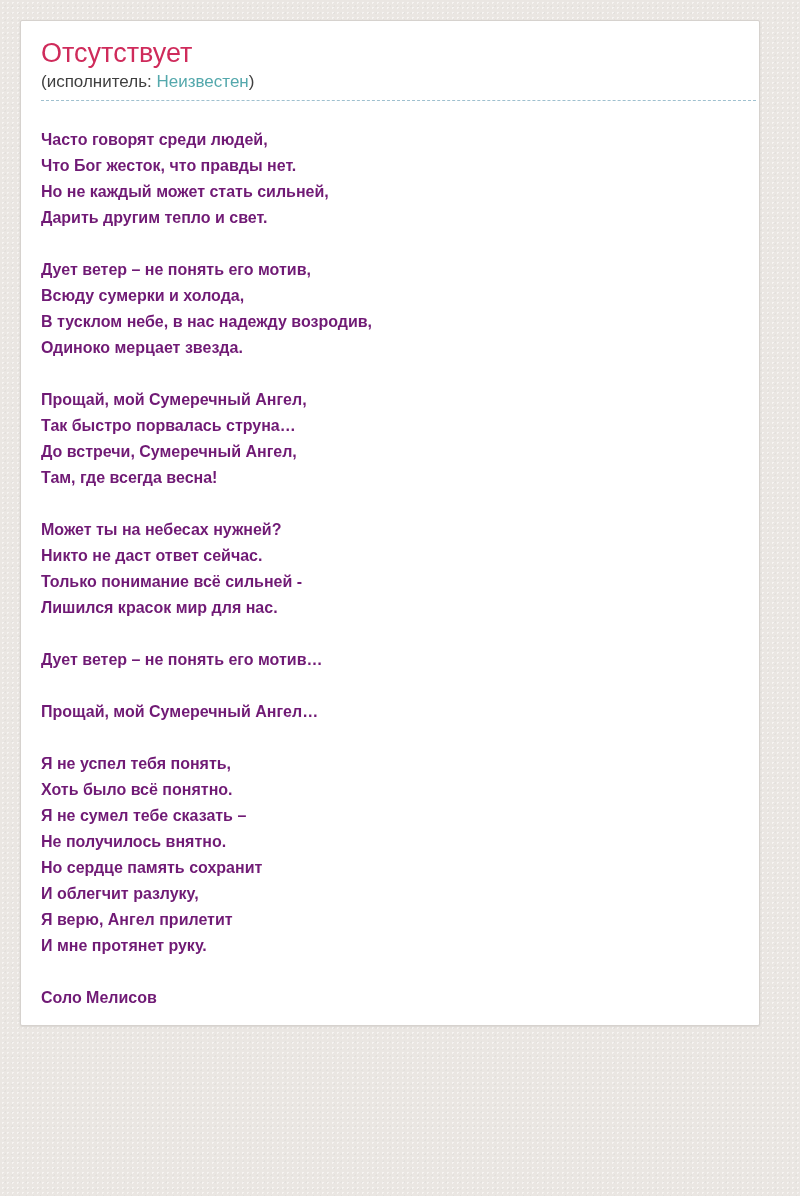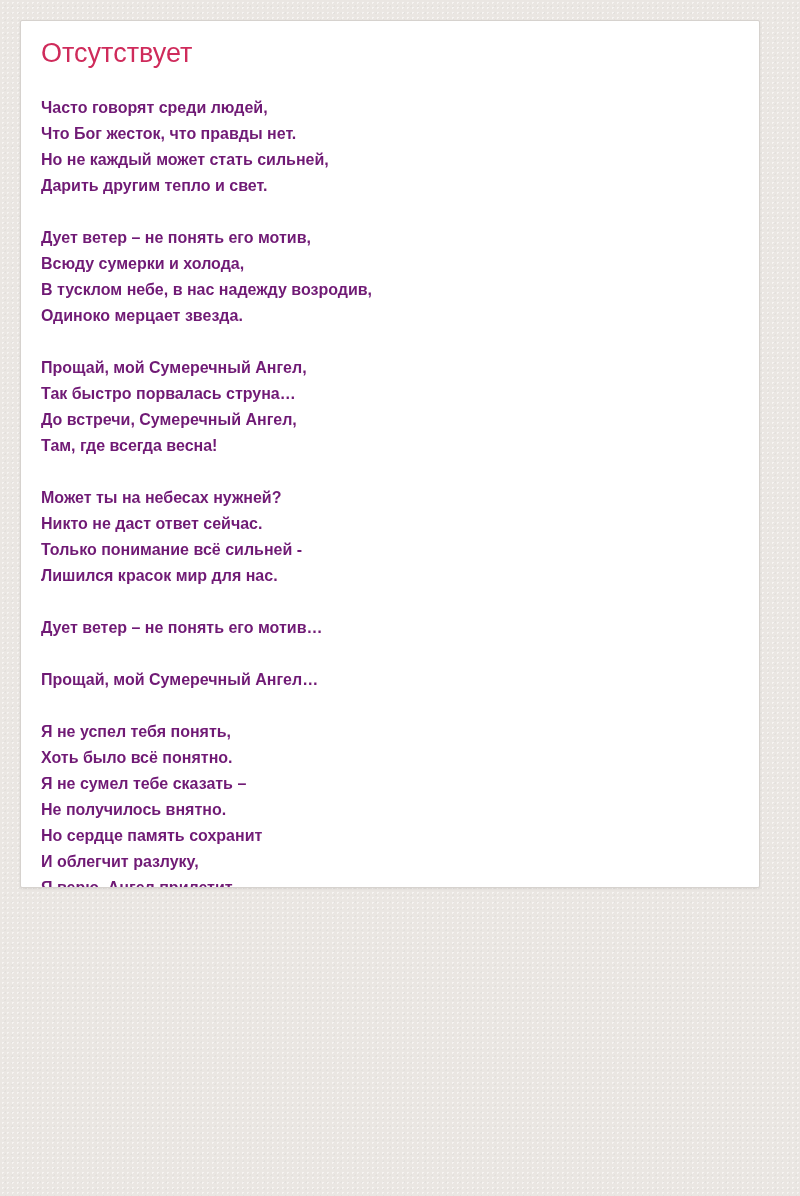--- a/index.html
+++ b/index.html
@@ -13,21 +13,21 @@
     background-color: #eae6e2;
     background-image:
       radial-gradient(rgba(255,255,255,0.55) 1px, transparent 1px),
       radial-gradient(rgba(0,0,0,0.025) 1px, transparent 1px);
     background-size: 5px 5px, 7px 7px;
     background-position: 0 0, 2px 3px;
   }
   .card {
     position: absolute;
     left: 20px; top: 20px;
-    width: 740px; height: 868px;
+    width: 740px; height: 1006px;
     background: #ffffff;
     border: 1px solid #d6d2ce;
     border-radius: 2px;
     box-shadow: 0 1px 2px rgba(0,0,0,0.08);
     padding: 17px 20px 20px 20px;
     overflow: hidden;
   }
   .song-title {
     margin: 0;
     font-size: 27px;
@@ -66,20 +66,23 @@
   }
 </style>
 </head>
 <body>
 
 <div class="card">
 
   <div>
     <a class="song-title">Отсутствует</a>
 
+    <div class="artist-line">
+      <span>(исполнитель: </span><a class="artist-link">Неизвестен</a><span>)</span>
+    </div>
   </div>
 
 
   <div class="lyrics-text">Часто говорят среди людей,
 Что Бог жесток, что правды нет.
 Но не каждый может стать сильней,
 Дарить другим тепло и свет.
 
 Дует ветер – не понять его мотив,
 Всюду сумерки и холода,

